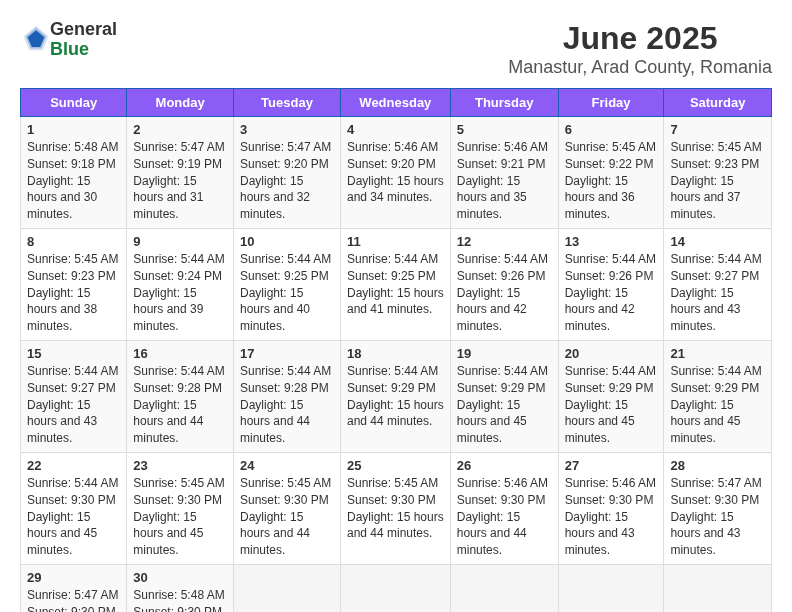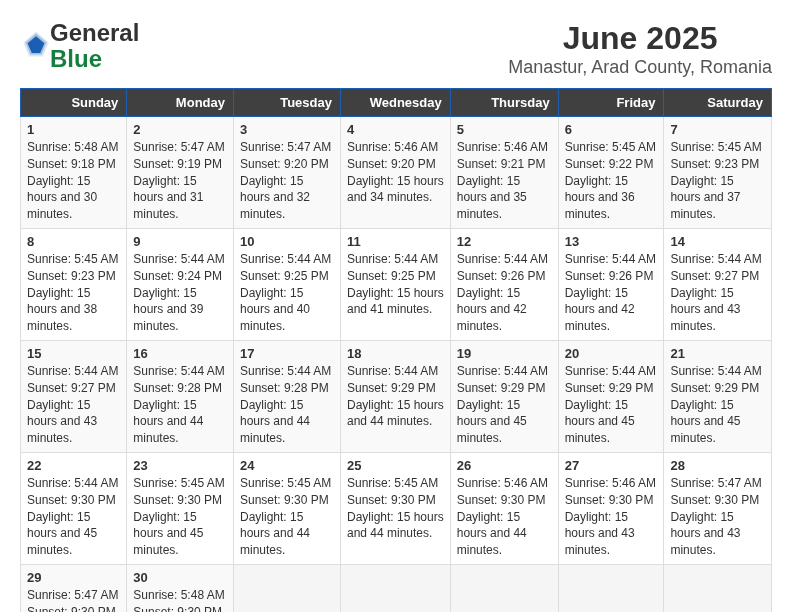--- a/index.html
+++ b/index.html
@@ -14,21 +14,21 @@
       display: flex;
       justify-content: space-between;
       align-items: flex-start;
       margin-bottom: 10px;
     }
     .logo {
       display: flex;
       align-items: center;
     }
     .logo-text {
-      font-size: 24px;
+      font-size: 18px;
       font-weight: bold;
       line-height: 1.1;
     }
     .logo-general { color: #333; }
     .logo-blue { color: #15803d; }
     .logo-icon {
       width: 28px;
       height: 28px;
       margin-left: 2px;
     }
@@ -43,26 +43,26 @@
     .calendar-subtitle {
       font-size: 18px;
       color: #555;
     }
     table {
       width: 100%;
       border-collapse: collapse;
       border: 1px solid #ccc;
     }
     thead th {
-      background-color: #404040;
+      background-color: #8b5cf6;
       color: white;
       padding: 6px 8px;
       font-size: 13px;
       font-weight: bold;
-      text-align: right;
+      text-align: center;
       border: 1px solid #1a5fb4;
     }
     tbody td {
       vertical-align: top;
       padding: 5px 6px;
       font-size: 10px;
       color: #333;
       border: 1px solid #ddd;
       width: 113px;
       min-height: 80px;

